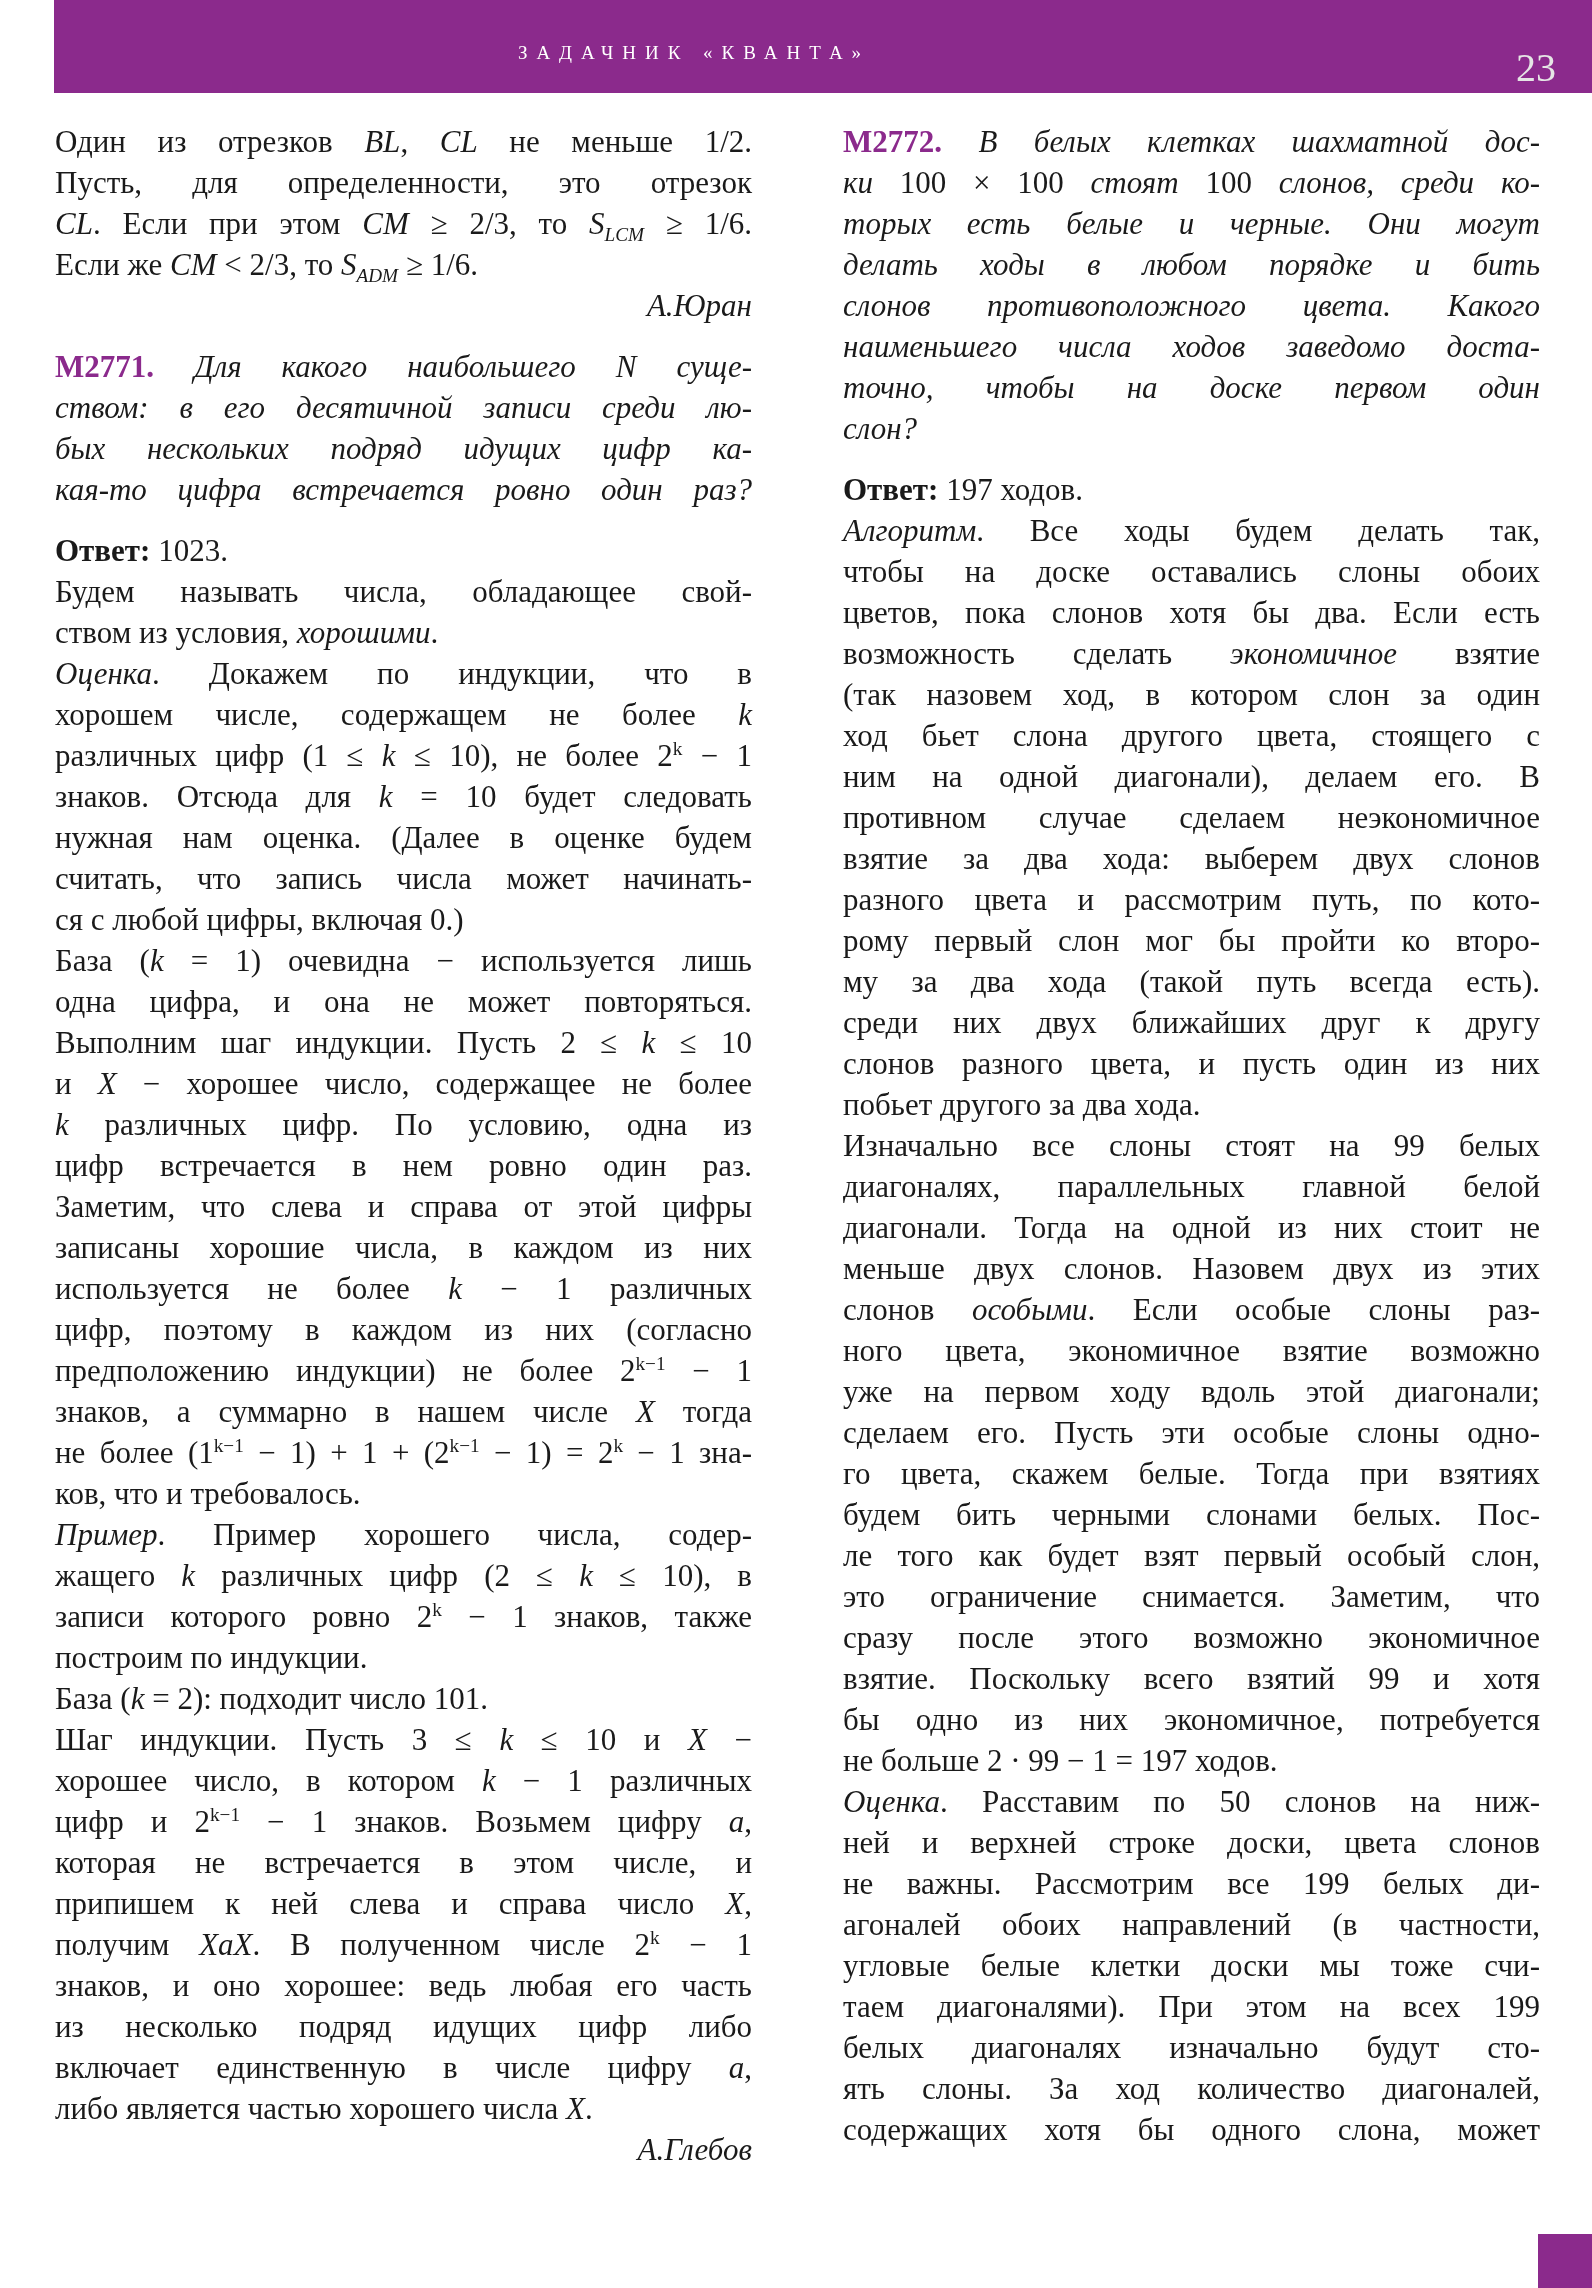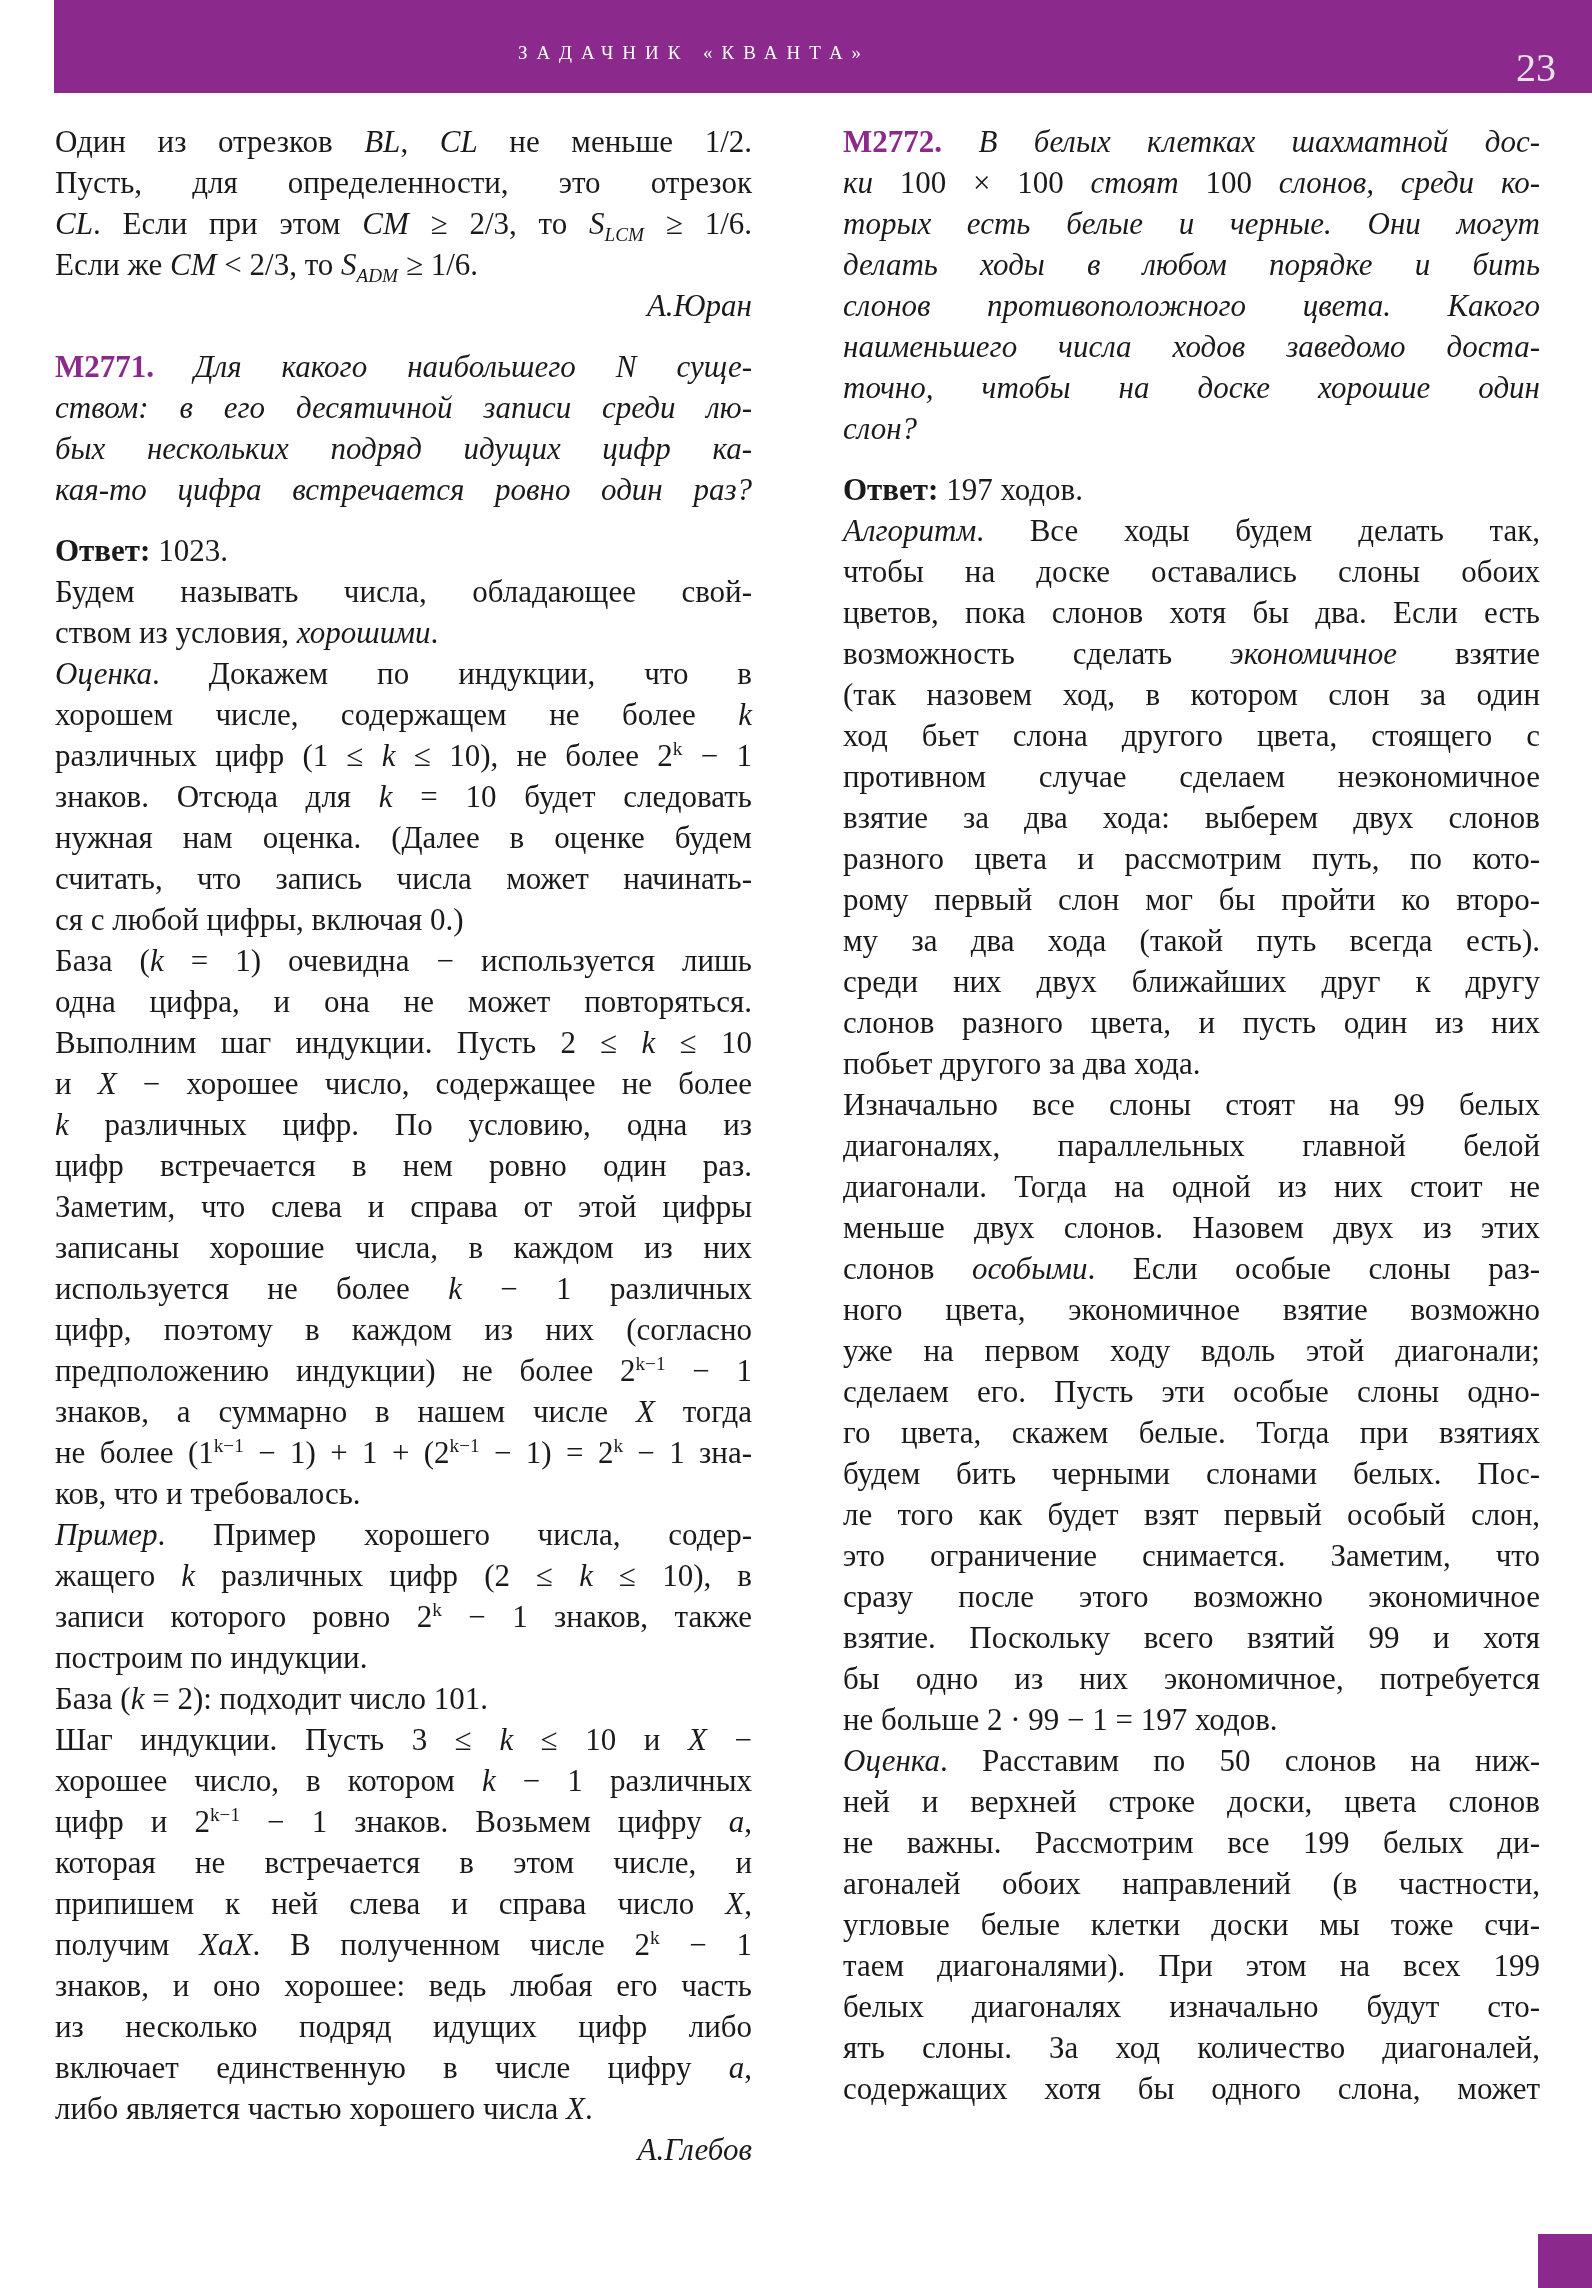--- a/index.html
+++ b/index.html
@@ -105,30 +105,31 @@
     <span class="line last"><span>либо является частью хорошего числа </span><span class="m">X</span><span>.</span></span>
     <span class="line right"><span class="it">А.Глебов</span></span>
   </div>
 <div class="column col-right" id="col-right">
     <span class="line"><span class="prob">M2772. </span><span class="it">В белых клетках шахматной дос-</span></span>
     <span class="line"><span class="it">ки </span><span>100 × 100 </span><span class="it">стоят </span><span>100 </span><span class="it">слонов, среди ко-</span></span>
     <span class="line"><span class="it">торых есть белые и черные. Они могут</span></span>
     <span class="line"><span class="it">делать ходы в любом порядке и бить</span></span>
     <span class="line"><span class="it">слонов противоположного цвета. Какого</span></span>
     <span class="line"><span class="it">наименьшего числа ходов заведомо доста-</span></span>
-    <span class="line"><span class="it">точно, чтобы на доске хорошие один</span></span>
+    <span class="line"><span class="it">точно, чтобы на доске первом один</span></span>
     <span class="line last"><span class="it">слон?</span></span>
     <span class="gap"></span>
     <span class="line last"><span class="b">Ответ: </span><span>197 ходов.</span></span>
     <span class="line"><span class="it">Алгоритм</span><span>. Все ходы будем делать так,</span></span>
     <span class="line"><span>чтобы на доске оставались слоны обоих</span></span>
     <span class="line"><span>цветов, пока слонов хотя бы два. Если есть</span></span>
     <span class="line"><span>возможность сделать </span><span class="it">экономичное</span><span> взятие</span></span>
     <span class="line"><span>(так назовем ход, в котором слон за один</span></span>
     <span class="line"><span>ход бьет слона другого цвета, стоящего с</span></span>
+    <span class="line"><span>ним на одной диагонали), делаем его. В</span></span>
     <span class="line"><span>противном случае сделаем неэкономичное</span></span>
     <span class="line"><span>взятие за два хода: выберем двух слонов</span></span>
     <span class="line"><span>разного цвета и рассмотрим путь, по кото-</span></span>
     <span class="line"><span>рому первый слон мог бы пройти ко второ-</span></span>
     <span class="line"><span>му за два хода (такой путь всегда есть).</span></span>
     <span class="line"><span>среди них двух ближайших друг к другу</span></span>
     <span class="line"><span>слонов разного цвета, и пусть один из них</span></span>
     <span class="line last"><span>побьет другого за два хода.</span></span>
     <span class="line"><span>Изначально все слоны стоят на 99 белых</span></span>
     <span class="line"><span>диагоналях, параллельных главной белой</span></span>

